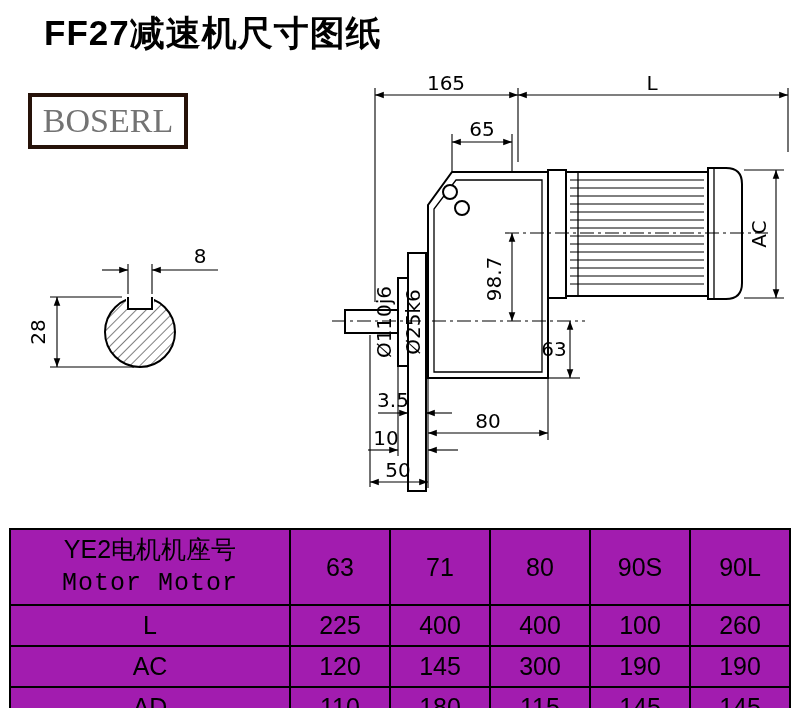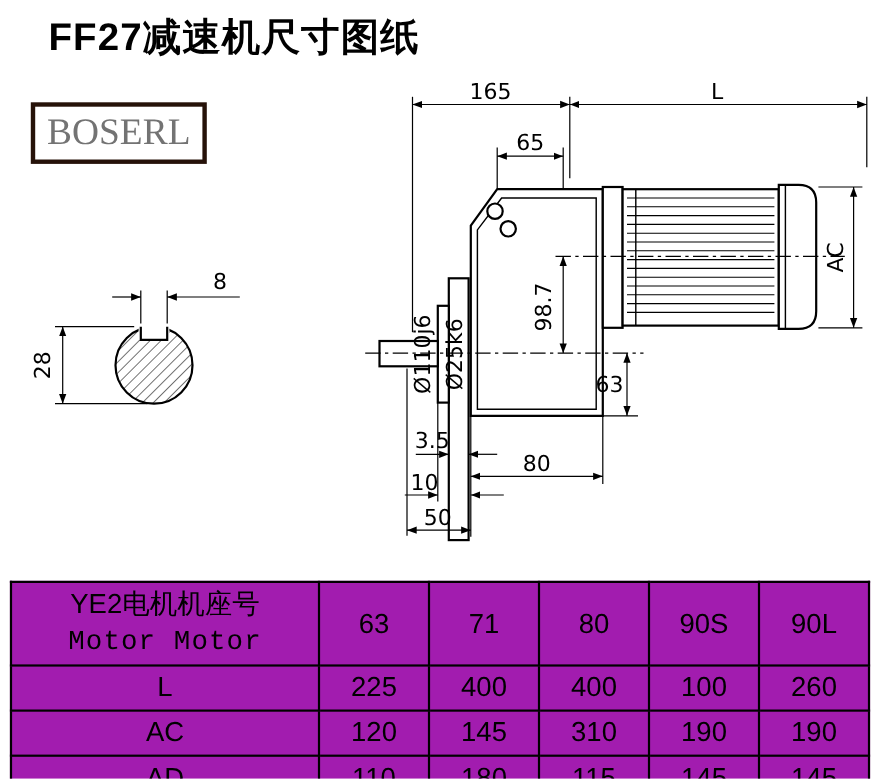--- a/index.html
+++ b/index.html
@@ -175,21 +175,21 @@
         <td>225</td>
         <td>400</td>
         <td>400</td>
         <td>100</td>
         <td>260</td>
       </tr>
       <tr class="data-row">
         <td>AC</td>
         <td>120</td>
         <td>145</td>
-        <td>310</td>
+        <td>300</td>
         <td>190</td>
         <td>190</td>
       </tr>
       <tr class="data-row">
         <td>AD</td>
         <td>110</td>
         <td>180</td>
         <td>115</td>
         <td>145</td>
         <td>145</td>

